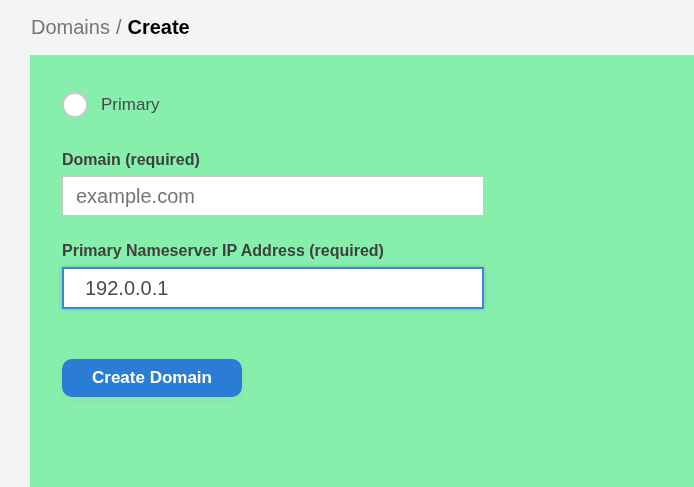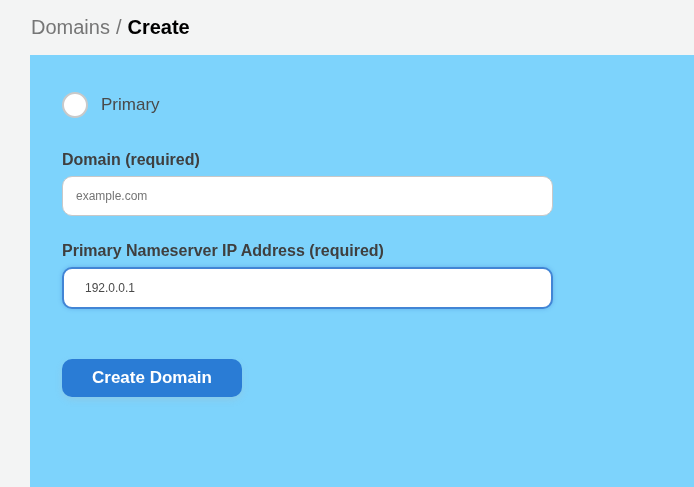--- a/index.html
+++ b/index.html
@@ -16,21 +16,21 @@
     align-items: center;
     padding-left: 31px;
     font-size: 20px;
   }
   .crumb-section { color: #767676; }
   .crumb-sep { color: #767676; margin: 0 6px; }
   .crumb-current { color: #000000; font-weight: bold; }
   .panel {
     position: absolute;
     left: 30px; top: 55px; right: 0; bottom: 0;
-    background: #7dd3fc;
+    background: #86efac;
     padding: 37px 0 0 32px;
   }
   .radio-row {
     display: flex;
     align-items: center;
     gap: 14px;
     margin-bottom: 33px;
   }
   .radio-opt {
     display: flex;
@@ -62,27 +62,27 @@
   }
   .field-label {
     font-size: 16px;
     color: #3f3f3f;
     margin-bottom: 7px;
   }
   .field-label .lbl { font-weight: bold; }
   .field-label .req { font-weight: bold; margin-top: 45px; }
   .text-input {
     display: block;
-    width: 491px;
+    width: 422px;
     height: 40px;
     border: 1px solid #c8c8c8;
-    border-radius: 10px;
+    border-radius: 0;
     padding: 0 13px;
     font-family: "Liberation Sans", sans-serif;
-    font-size: 12px;
+    font-size: 20px;
     color: #4a4a4a;
     background: #fff;
     outline: none;
   }
   .text-input::placeholder { color: #757575; opacity: 1; }
   .text-input.focused {
     border: 2px solid #4285d5;
     box-shadow: 0 0 4px rgba(66,133,213,0.45);
     padding: 0 21px;
     height: 42px;

